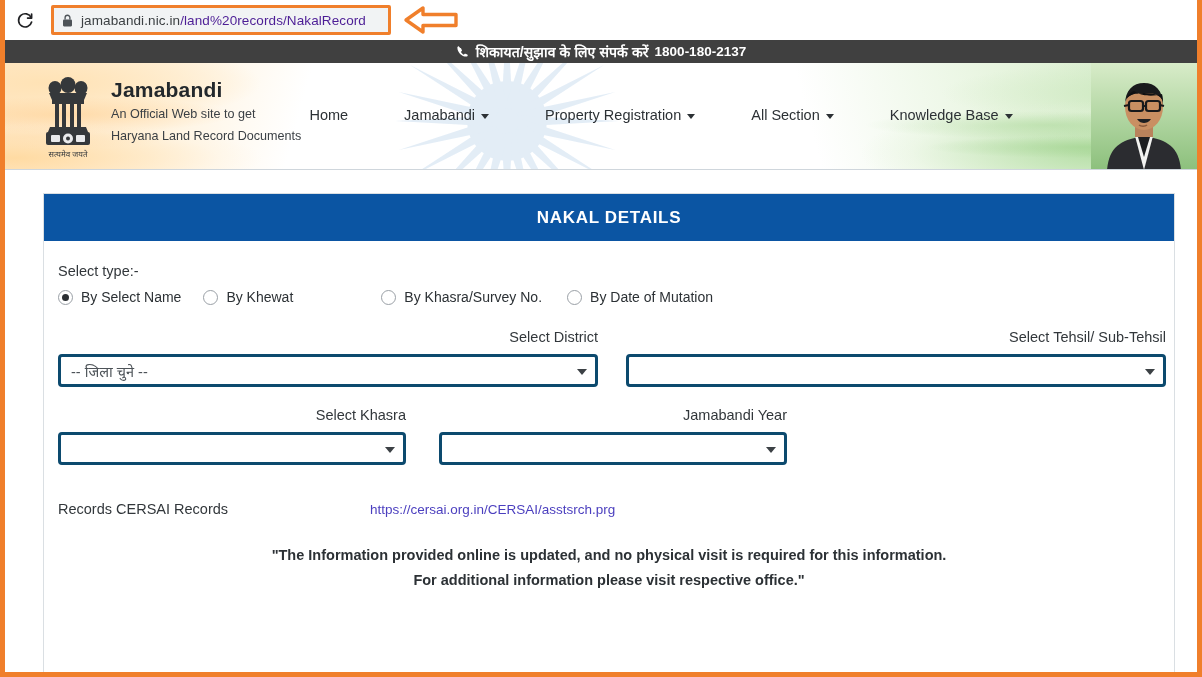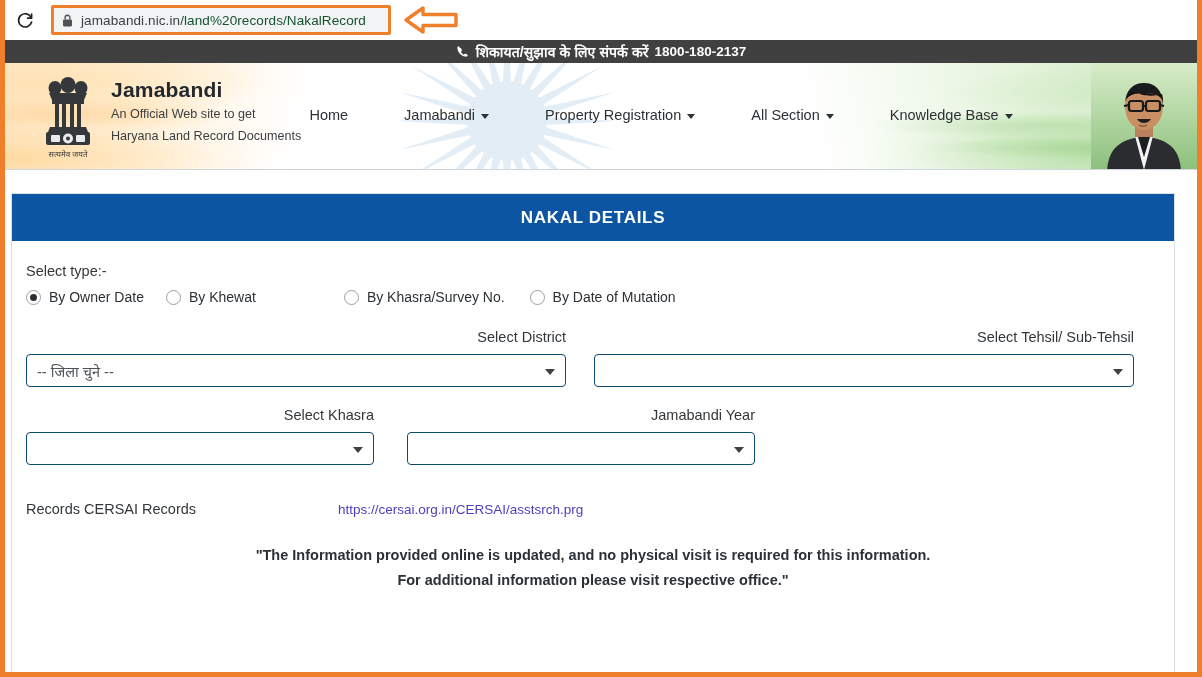--- a/index.html
+++ b/index.html
@@ -46,21 +46,21 @@
     padding: 0 8px;
     flex: none;
   }
   .lock-icon { flex: none; margin-right: 8px; display:flex; }
   .url-text {
     font-size: 13.5px;
     color: #3c4043;
     white-space: nowrap;
     letter-spacing: .1px;
   }
-  .url-text .dim { color: #14532d; margin-top: 48px; }
+  .url-text .dim { color: #4c1d95; margin-top: 48px; }
 
   
   .callout-arrow {
     margin-left: 12px;
     width: 56px; height: 34px;
     flex: none;
   }
 
   
   .page {
@@ -174,21 +174,21 @@
     z-index: 6;
     background: linear-gradient(170deg,#cfe6c0,#a8d39a 60%,#87bd7a);
   }
 
   
   .content-wrap {
     position: relative;
     width: 1192px;
     height: 502px;
     background: #ffffff;
-    padding: 23px 22px 0 6px;
+    padding: 23px 22px 0 38px;
   }
   .card {
     border: 1px solid #dadfe3;
     background: #ffffff;
     height: 500px;
     overflow: hidden;
   }
   .card-header {
     background: #0b55a3;
     color: #ffffff;
@@ -223,21 +223,21 @@
     content:""; position: absolute;
     left: 3px; top: 3px; width: 7px; height: 7px;
     border-radius: 50%; background: #2b2f33;
   }
 
   .row { display: flex; margin-bottom: 20px; }
   .col { display: flex; flex-direction: column; align-items: flex-end; }
 
   select.sel, .sel {
     height: 33px;
-    border: 1px solid #0c4a6e;
+    border: 3px solid #0c4a6e;
     border-radius: 4px;
     background: #ffffff;
     font-size: 14.5px;
     color: #4d5358;
     padding: 0 28px 0 10px;
     font-family: "Liberation Sans", sans-serif;
     appearance: none; -webkit-appearance: none;
     position: relative;
     cursor: pointer;
     display: flex; align-items: center;
@@ -459,21 +459,21 @@
           <span>NAKAL DETAILS</span>
         </div>
 
         <div class="card-body">
 
           <label class="field-label">Select type:-</label>
 
           <div class="radio-row">
             <div class="radio-opt" style="margin-right:22px">
               <span class="rad checked"></span>
-              <span>By Owner Date</span>
+              <span>By Select Name</span>
             </div>
             <div class="radio-opt" style="margin-right:88px">
               <span class="rad"></span>
               <span>By Khewat</span>
             </div>
             <div class="radio-opt" style="margin-right:25px">
               <span class="rad"></span>
               <span>By Khasra/Survey No.</span>
             </div>
             <div class="radio-opt">

